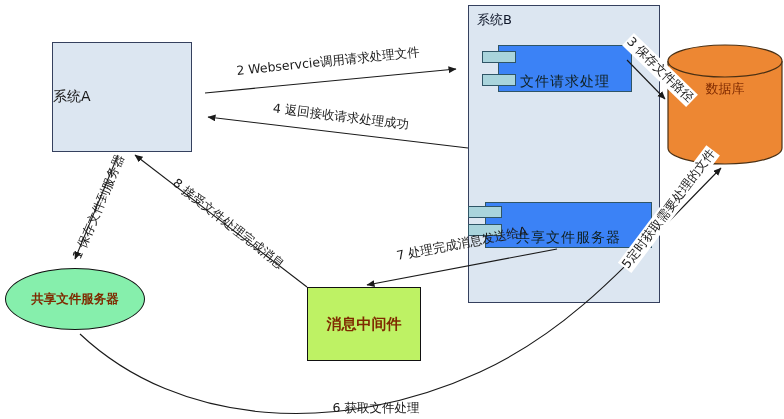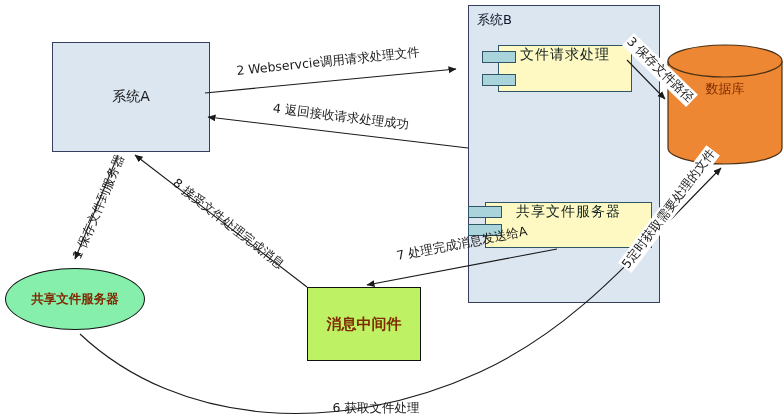--- a/index.html
+++ b/index.html
@@ -3,26 +3,26 @@
 <meta charset="utf-8">
 <style>
   html,body{margin:0;padding:0;background:#ffffff;}
   #canvas{
     position:relative;width:784px;height:419px;background:#ffffff;overflow:hidden;
     font-family:"DejaVu Sans","Liberation Sans",sans-serif;color:#111;
   }
   
   .node{position:absolute;box-sizing:border-box;}
   .sysbox{background:#dce6f1;border:1px solid #35405e;}
-  #system-a{left:52px;top:42px;width:158px;height:110px;display:flex;align-items:center;justify-content:center;}
+  #system-a{left:52px;top:42px;width:140px;height:110px;display:flex;align-items:center;justify-content:flex-start;}
   #system-a .title{font-size:14px;color:#1a1a1a;}
   #system-b{left:468px;top:5px;width:192px;height:298px;}
   #system-b .title{position:absolute;left:8px;top:5px;font-size:13px;color:#0f172a;}
-  .component-main{position:absolute;box-sizing:border-box;background:#fef9c3;border:1.4px solid #2f5566;
-    display:flex;align-items:flex-start;justify-content:center;font-size:14px;letter-spacing:1px;color:#102020;}
+  .component-main{position:absolute;box-sizing:border-box;background:#3b82f6;border:1.4px solid #2f5566;
+    display:flex;align-items:flex-end;justify-content:center;font-size:14px;letter-spacing:1px;color:#102020;}
   .component-tab{position:absolute;box-sizing:border-box;background:#a9d4dc;border:1.4px solid #2f5566;width:34px;height:12px;}
   #comp1-main{left:498px;top:45px;width:134px;height:47px;}
   #comp1-tab1{left:482px;top:51px;}
   #comp1-tab2{left:482px;top:74px;}
   #comp2-main{left:485px;top:202px;width:167px;height:46px;}
   #comp2-tab1{left:468px;top:206px;}
   #comp2-tab2{left:468px;top:224px;}
   #shared-server{left:5px;top:268px;width:140px;height:62px;background:#86efac;border:1.6px solid #111;
     border-radius:50%;display:flex;align-items:center;justify-content:center;}
   #shared-server .title{font-size:12.5px;font-weight:600;color:#7f2a00;}

